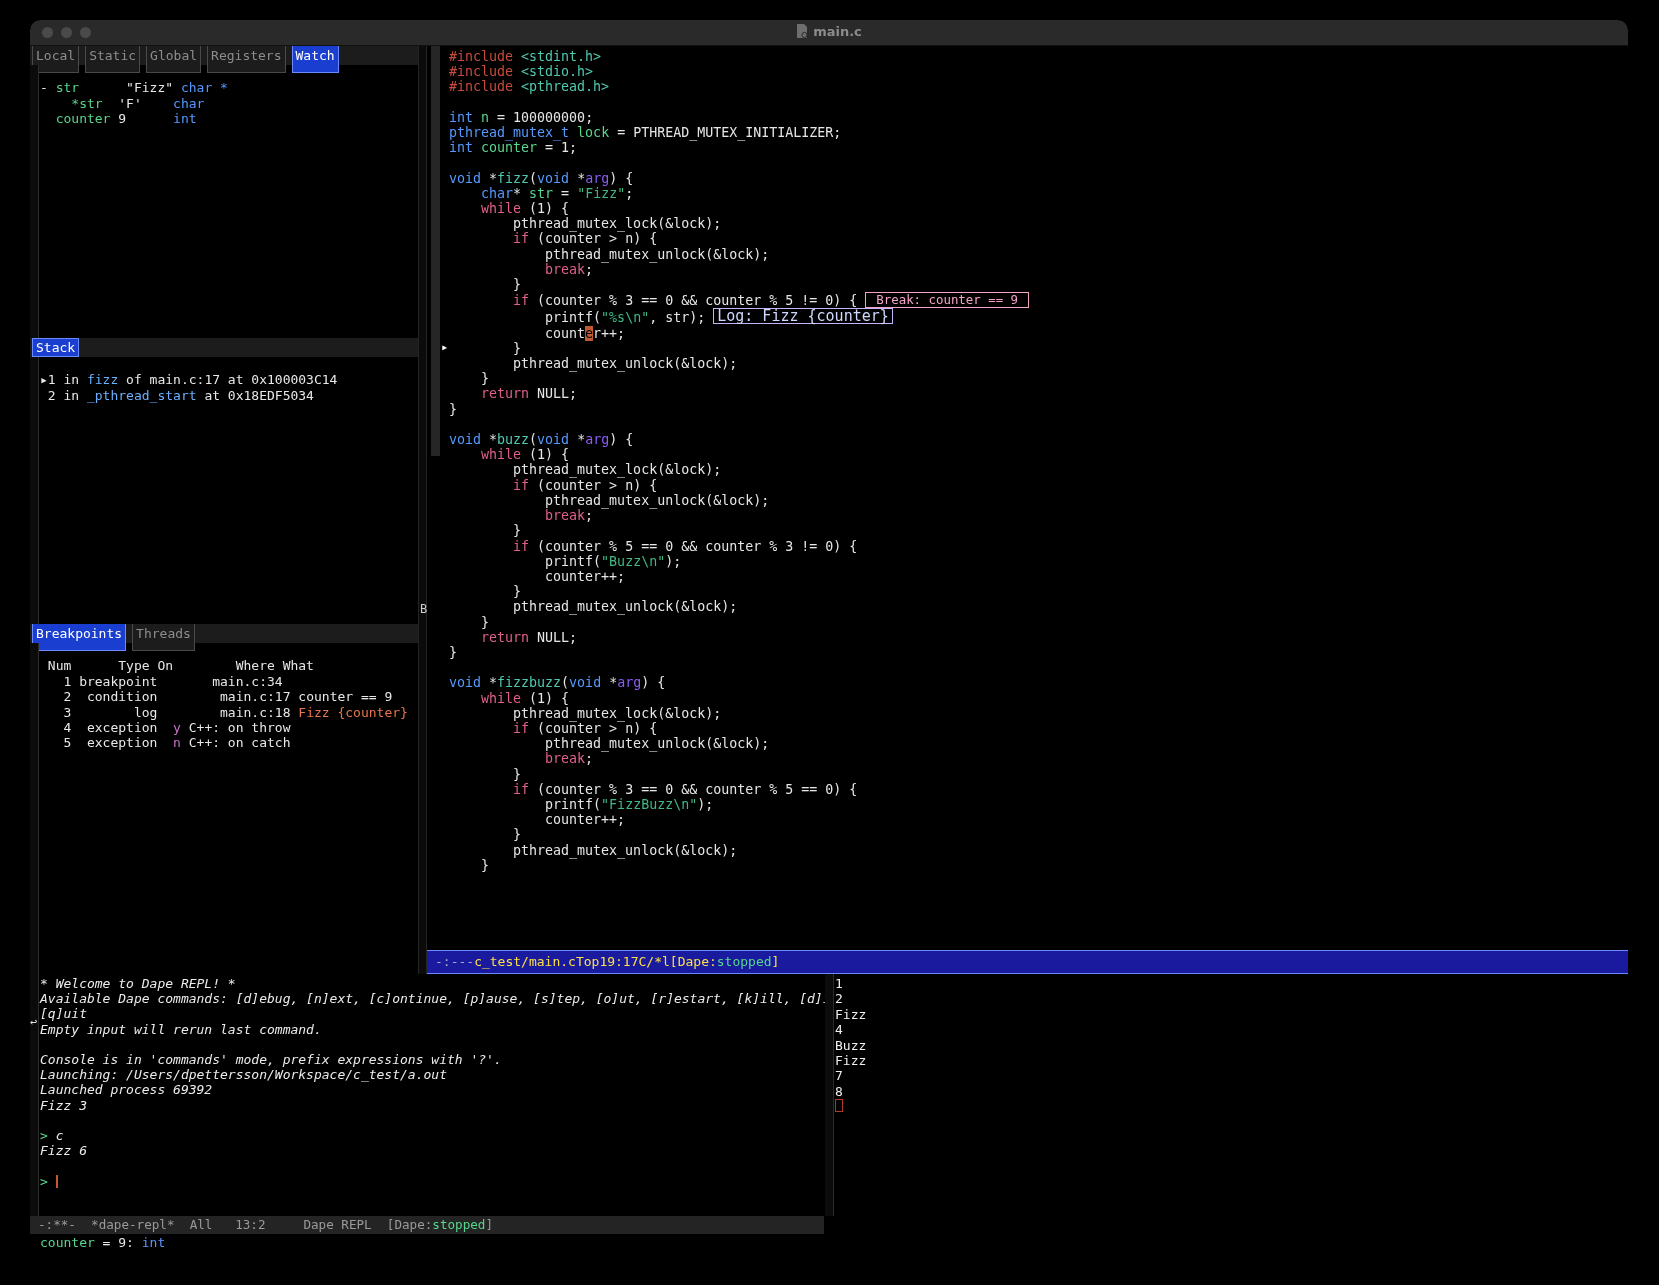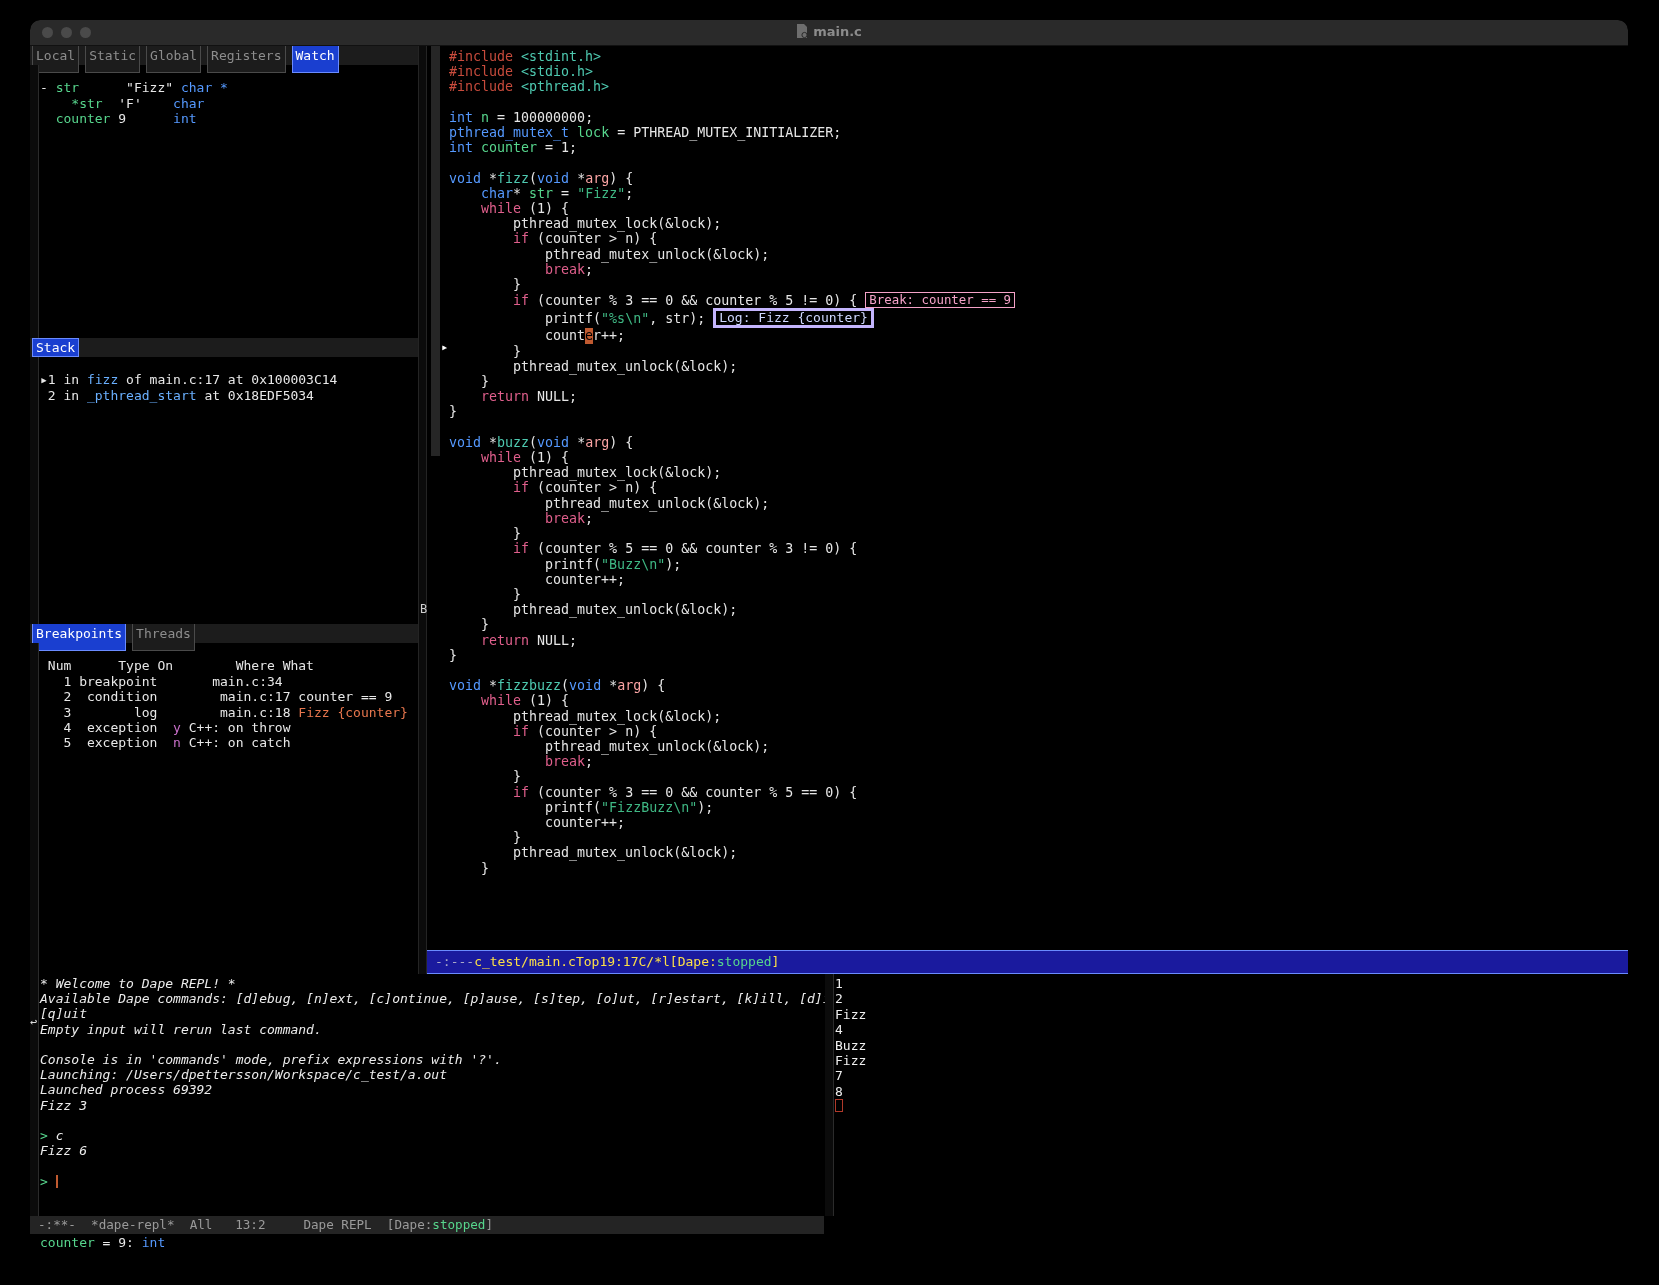--- a/index.html
+++ b/index.html
@@ -138,36 +138,36 @@
     white-space: pre; color: #e6e6e6;
     font-family: "DejaVu Sans Mono", monospace;
   }
   .kw { color: #e05f8c; }      
   .ty { color: #5599ff; }
   .fn { color: #4ec9b0; }
   .str { color: #3fb884; }
   .pp  { color: #c74b3c; }
   .hdr { color: #4ec9b0; }
   .var { color: #57d68d; }
-  .arg { color: #fca5a5; }
+  .arg { color: #8b5cf6; }
 
   .badge-break {
     border: 1px solid #f5a2c8;
     color: #f5a2c8;
-    padding: 0 3px;
+    padding: 0 10px;
     font-size: 12.4px;
     line-height: 14px;
     display: inline-block;
     vertical-align: 1px;
   }
   .badge-log {
-    border: 3px solid #c4b5fd;
+    border: 1px solid #c4b5fd;
     color: #cfd8ff;
     padding: 0 3px;
-    font-size: 13px;
+    font-size: 15px;
     line-height: 14px;
     display: inline-block;
     vertical-align: 1px;
   }
   .cursor-box {
     display: inline-block;
     background: #c05a30;
     color: #000;
     width: 8px;
   }

